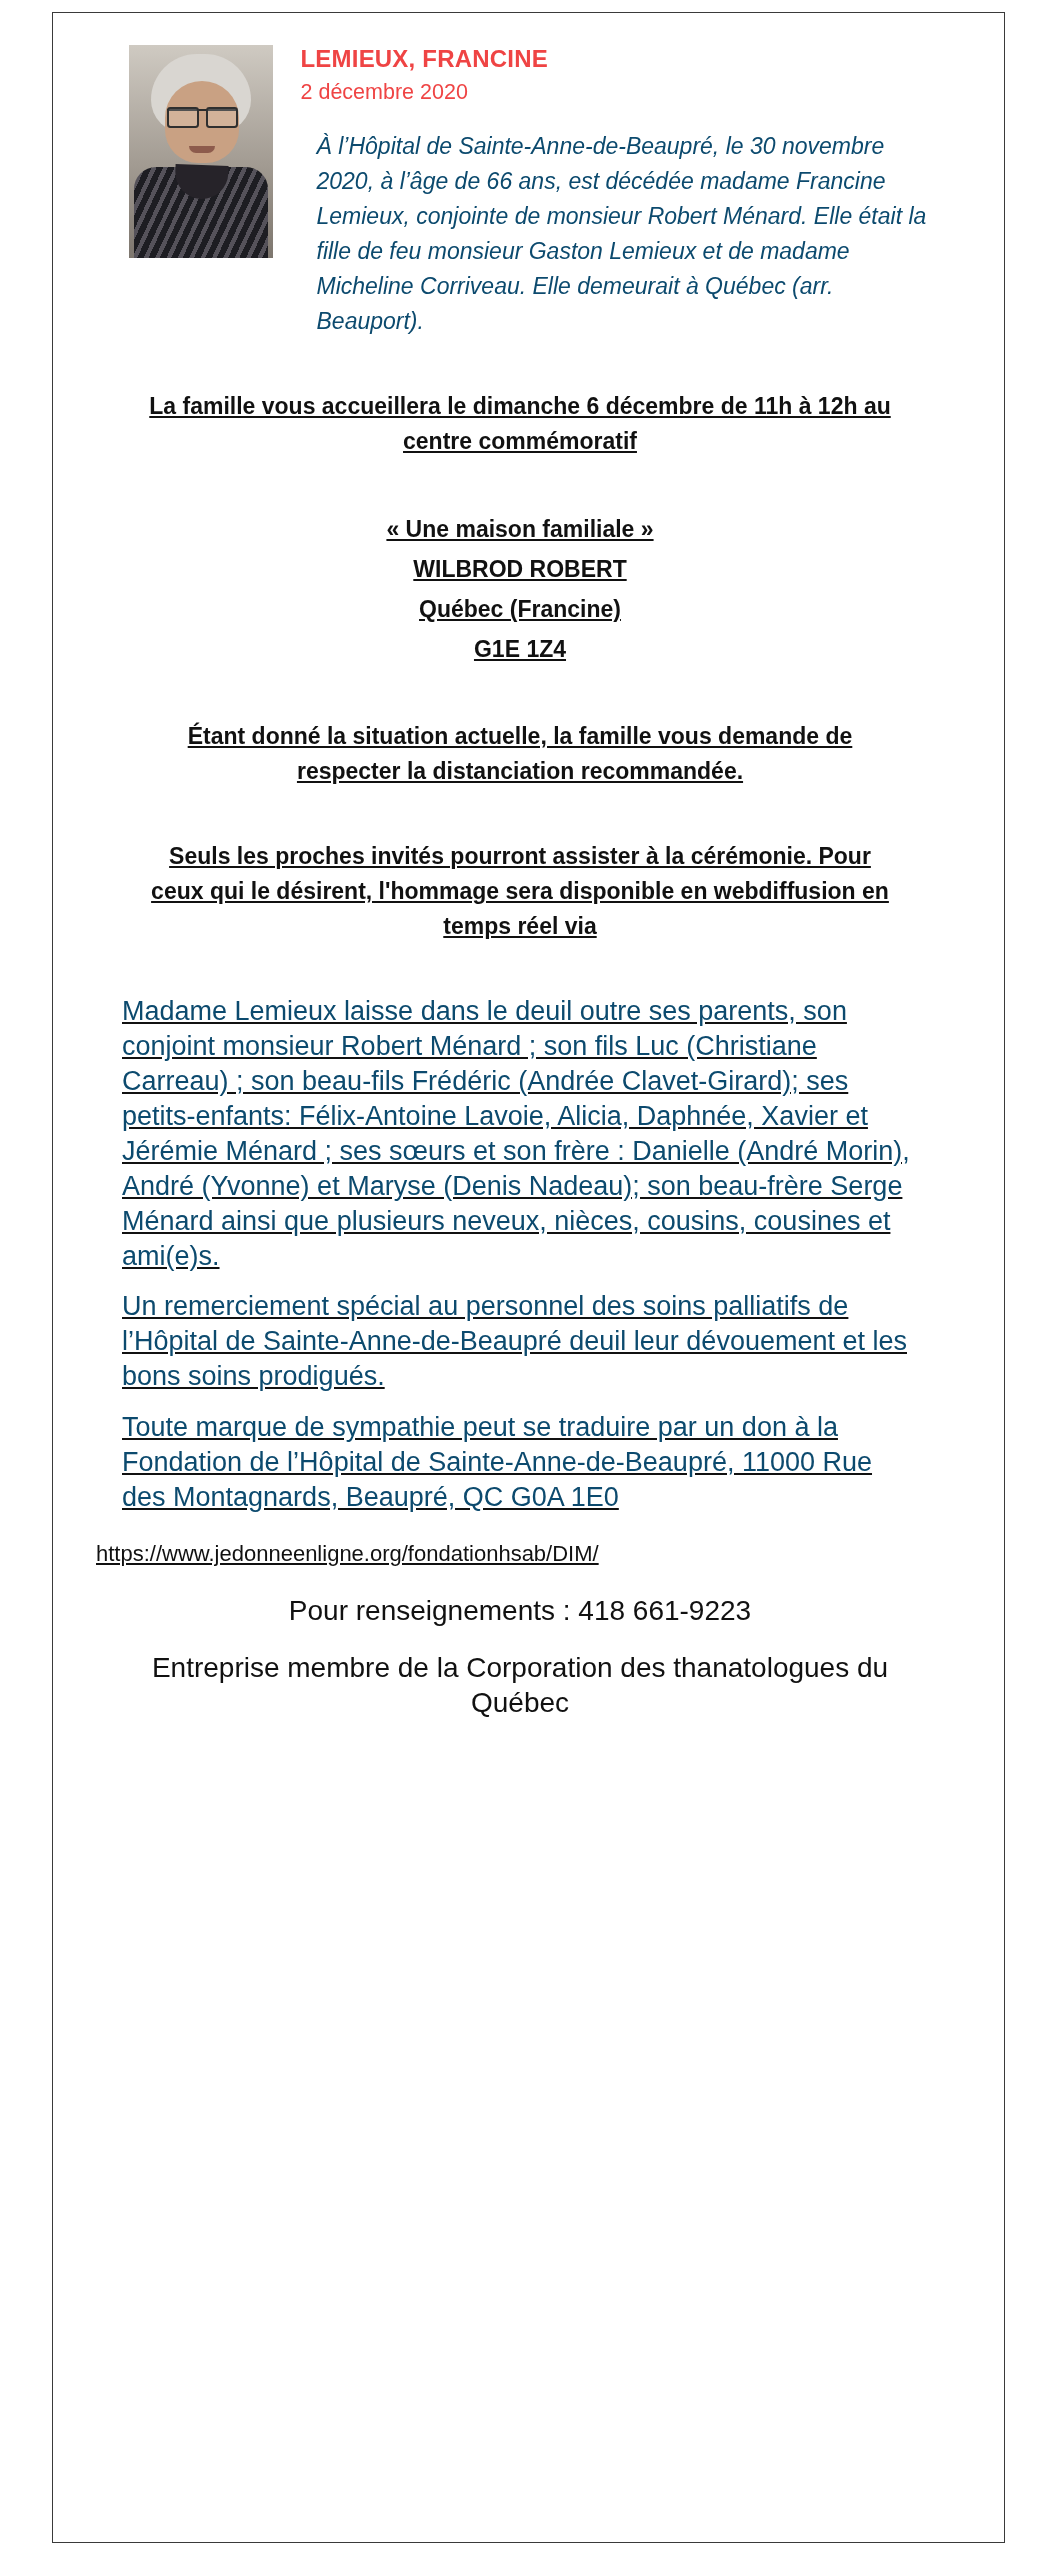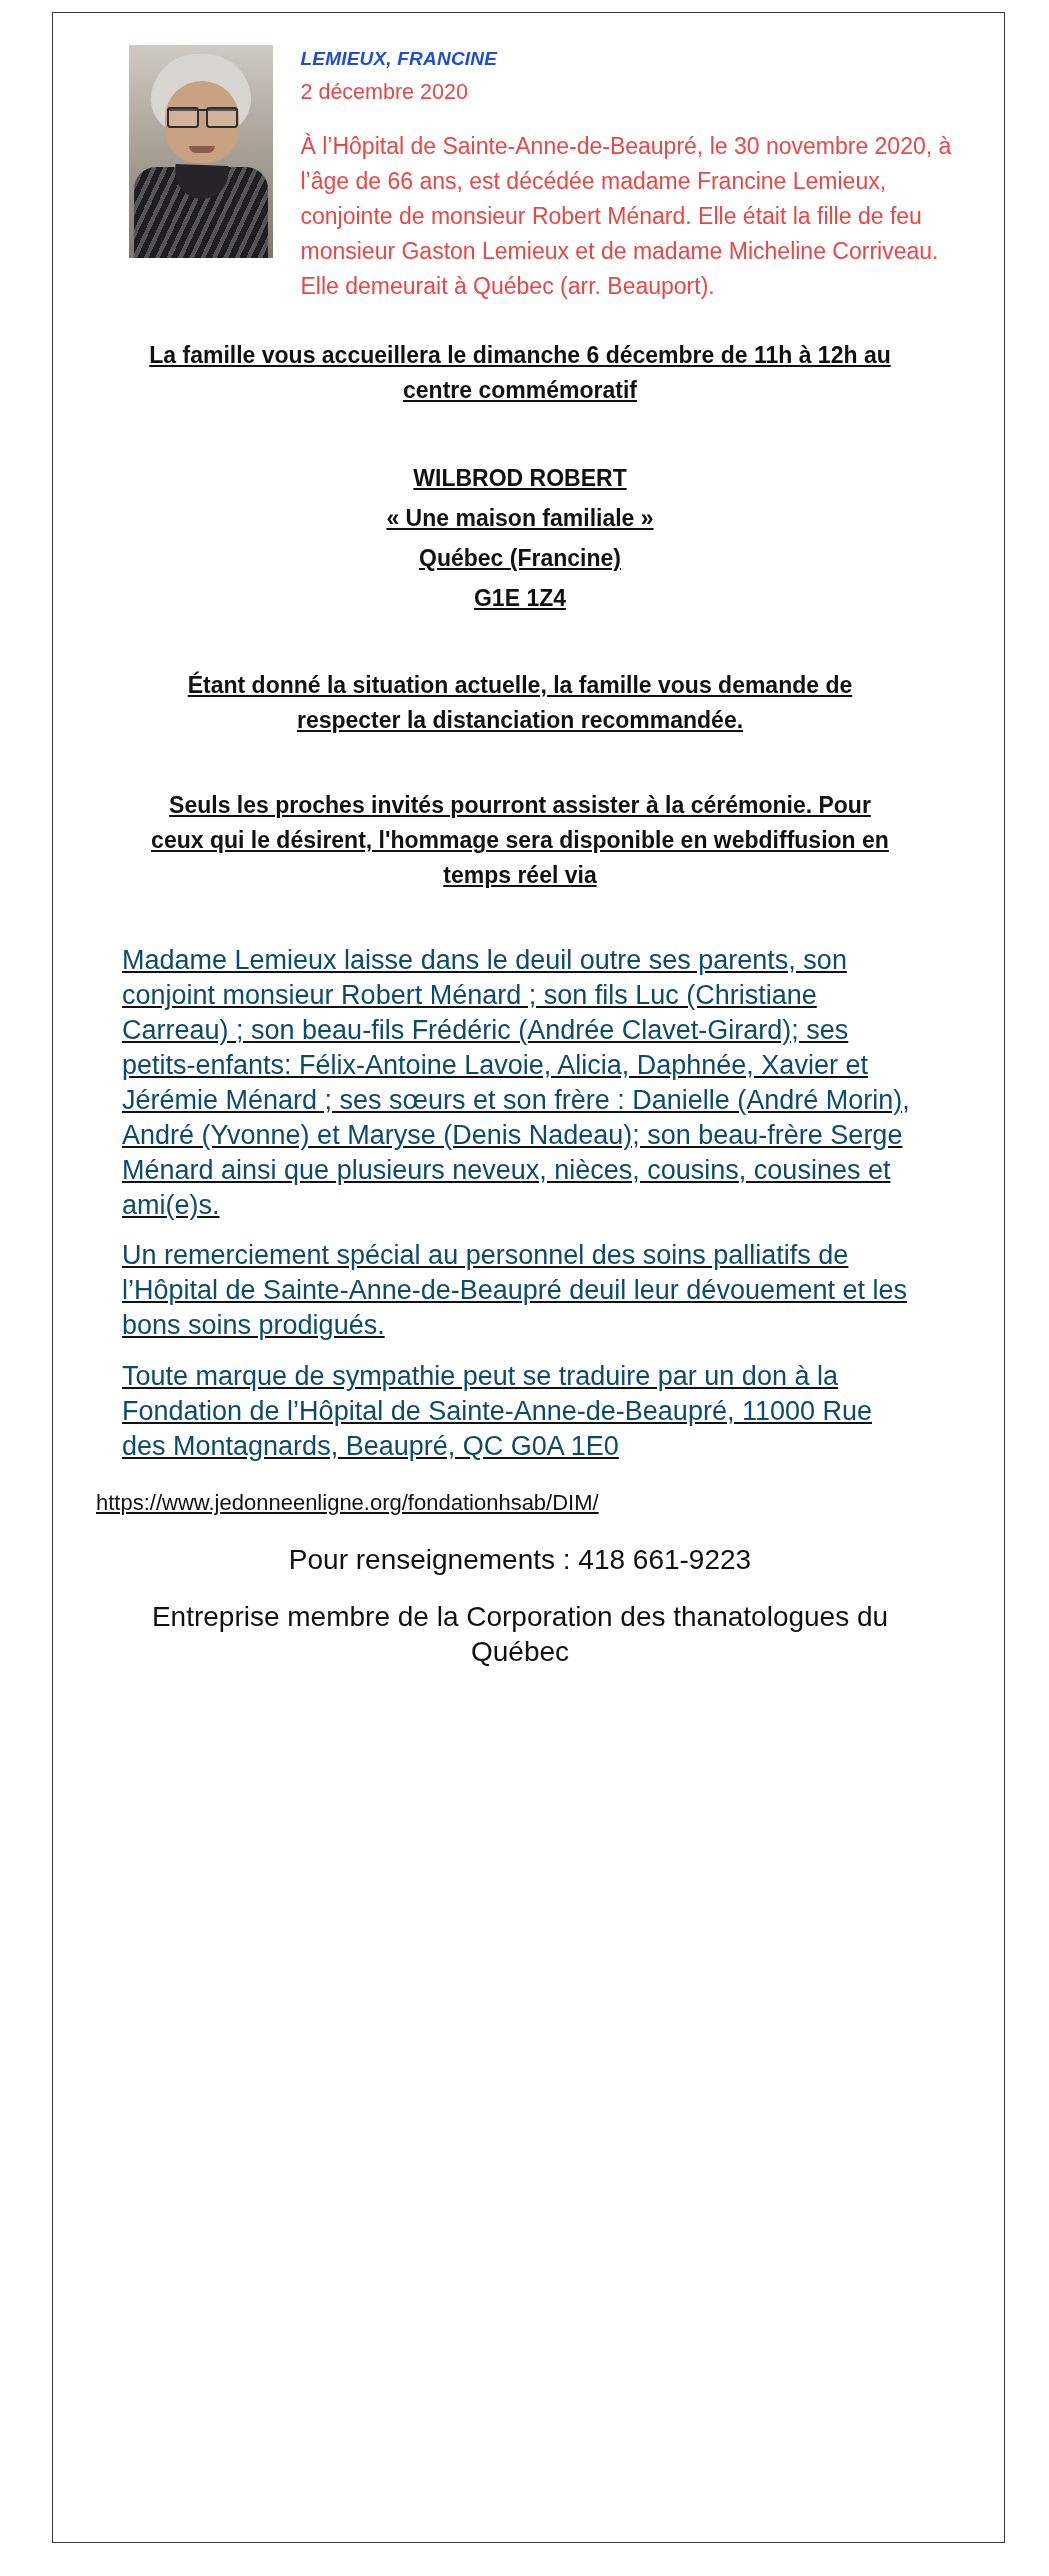--- a/index.html
+++ b/index.html
@@ -120,38 +120,38 @@
     background: #262329;
     transform: rotate(2deg);
     border-radius: 0 0 29px 29px;
   }
   .header-text {
     flex: 1;
     padding-left: 27.5px;
     padding-top: 0px;
   }
   .name {
-    font-size: 19px;
+    font-size: 24px;
     line-height: 34px;
     letter-spacing: 0.2px;
     margin: 0 0 3.4px 0;
-    color: #1d4ed8;
-    font-style: italic;
+    color: #ef4444;
   }
   .pubdate {
     font-size: 21.5px;
     line-height: 27.5px;
     margin: 0 0 22px 0;
     color: #ef4444;
   }
   .body-par {
     font-size: 23px;
     line-height: 35px;
-    margin: 0;
-    color: #ef4444;
+    margin: 16px;
+    color: #0c4a6e;
+    font-style: italic;
   }
   .center-block {
     text-align: center;
     font-weight: bold;
     font-size: 23px;
     line-height: 35px;
     margin: 0;
     padding: 0 36px;
   }
   .section {
@@ -224,22 +224,22 @@
 
       <div class="gap-md"></div>
 
       <div class="section">
         <p class="center-block">La famille vous accueillera le dimanche 6 décembre de 11h à 12h au centre commémoratif</p>
       </div>
 
       <div class="gap-lg"></div>
 
       <div class="section">
+        <div class="home-block">« Une maison familiale »</div>
         <div class="home-block">WILBROD ROBERT</div>
-        <div class="home-block">« Une maison familiale »</div>
         <div class="home-block">Québec (Francine)</div>
         <div class="home-block">G1E 1Z4</div>
       </div>
 
       <div class="gap-lg"></div>
 
       <div class="section">
         <p class="center-block">Étant donné la situation actuelle, la famille vous demande de respecter la distanciation recommandée.</p>
       </div>
 

